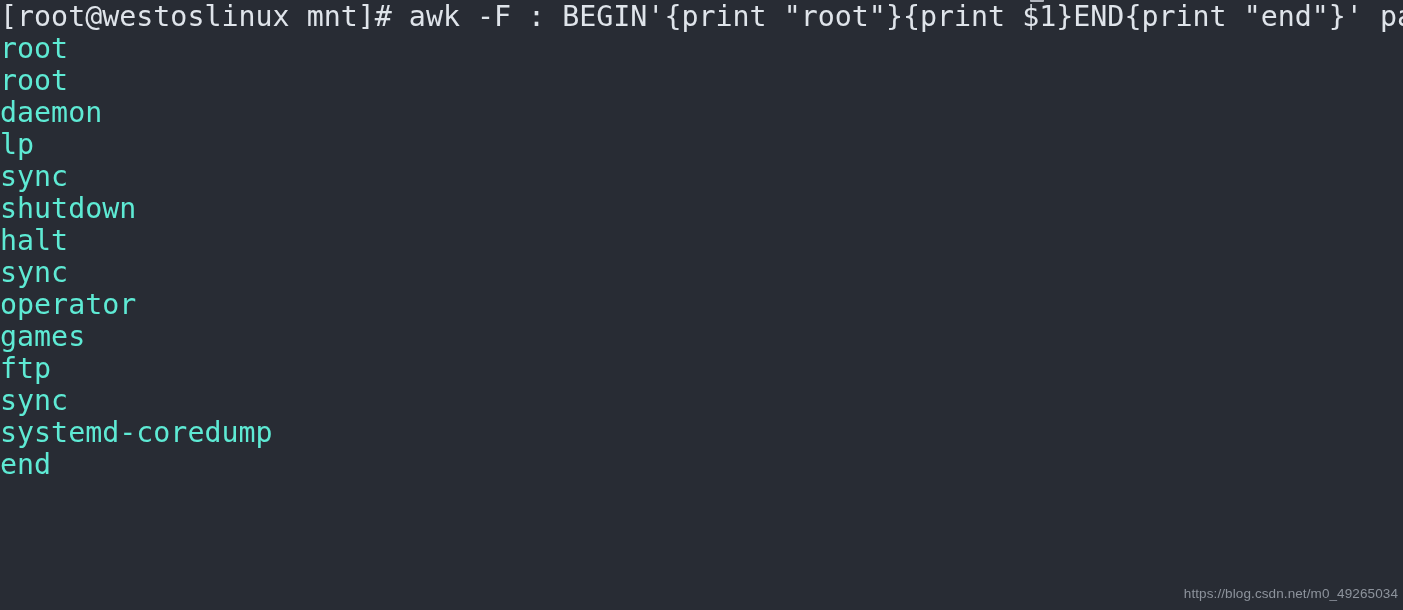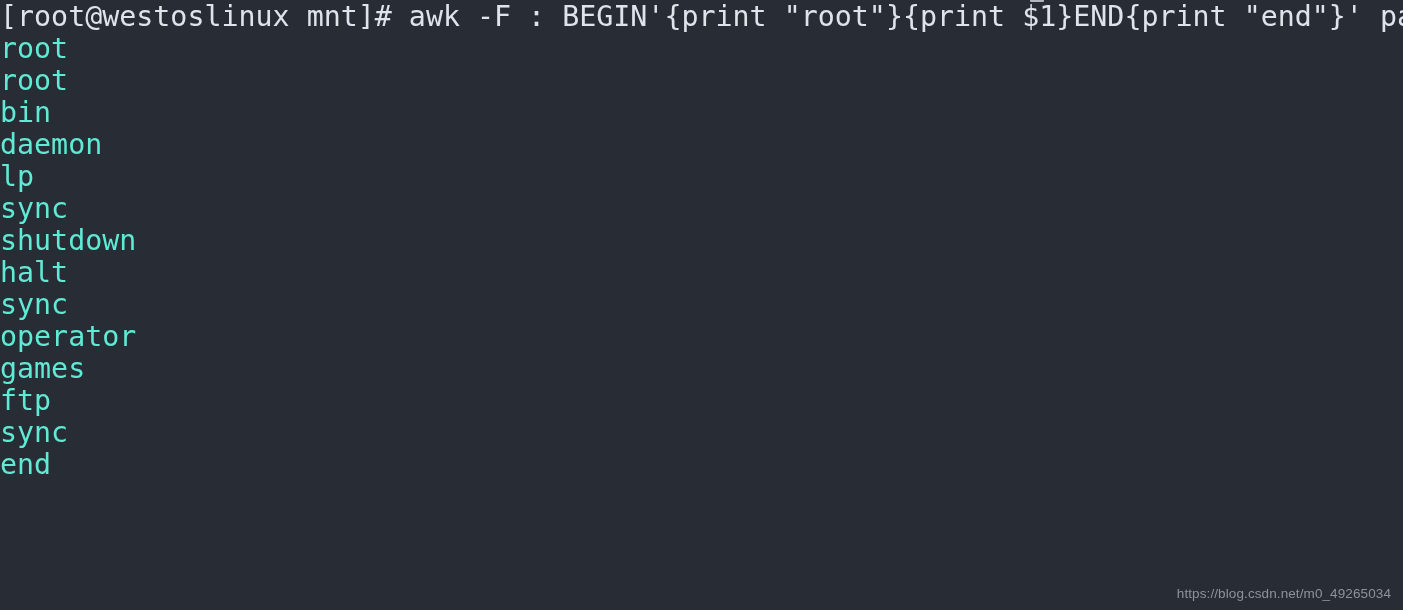--- a/index.html
+++ b/index.html
@@ -42,21 +42,21 @@
     left: 1030px;
     top: -5px;
     width: 14px;
     height: 7px;
     background: #c9ced6;
     border-radius: 1px;
     opacity: 0.85;
   }
   .watermark {
     position: absolute;
-    right: 12px;
+    right: 5px;
     bottom: 8px;
     font-family: "Liberation Sans", sans-serif;
     font-size: 13.5px;
     line-height: 16px;
     color: #8d939c;
     letter-spacing: 0.1px;
     white-space: pre;
     text-align: right;
   }
 </style>
@@ -64,29 +64,29 @@
 <body>
 
 <div id="terminal">
 
   <div class="scrollback-artifact"></div>
 
   <div id="screen">
     <div class="line prompt-line">[root@westoslinux mnt]# awk -F : BEGIN'{print "root"}{print $1}END{print "end"}' passwd</div>
     <div class="line">root</div>
     <div class="line">root</div>
-    <div class="line">bin</div>
     <div class="line">daemon</div>
     <div class="line">lp</div>
     <div class="line">sync</div>
     <div class="line">shutdown</div>
     <div class="line">halt</div>
     <div class="line">sync</div>
     <div class="line">operator</div>
     <div class="line">games</div>
     <div class="line">ftp</div>
     <div class="line">sync</div>
+    <div class="line">systemd-coredump</div>
     <div class="line">end</div>
   </div>
 
   <div class="watermark">https://blog.csdn.net/m0_49265034</div>
 
 </div>
 
 </body></html>

